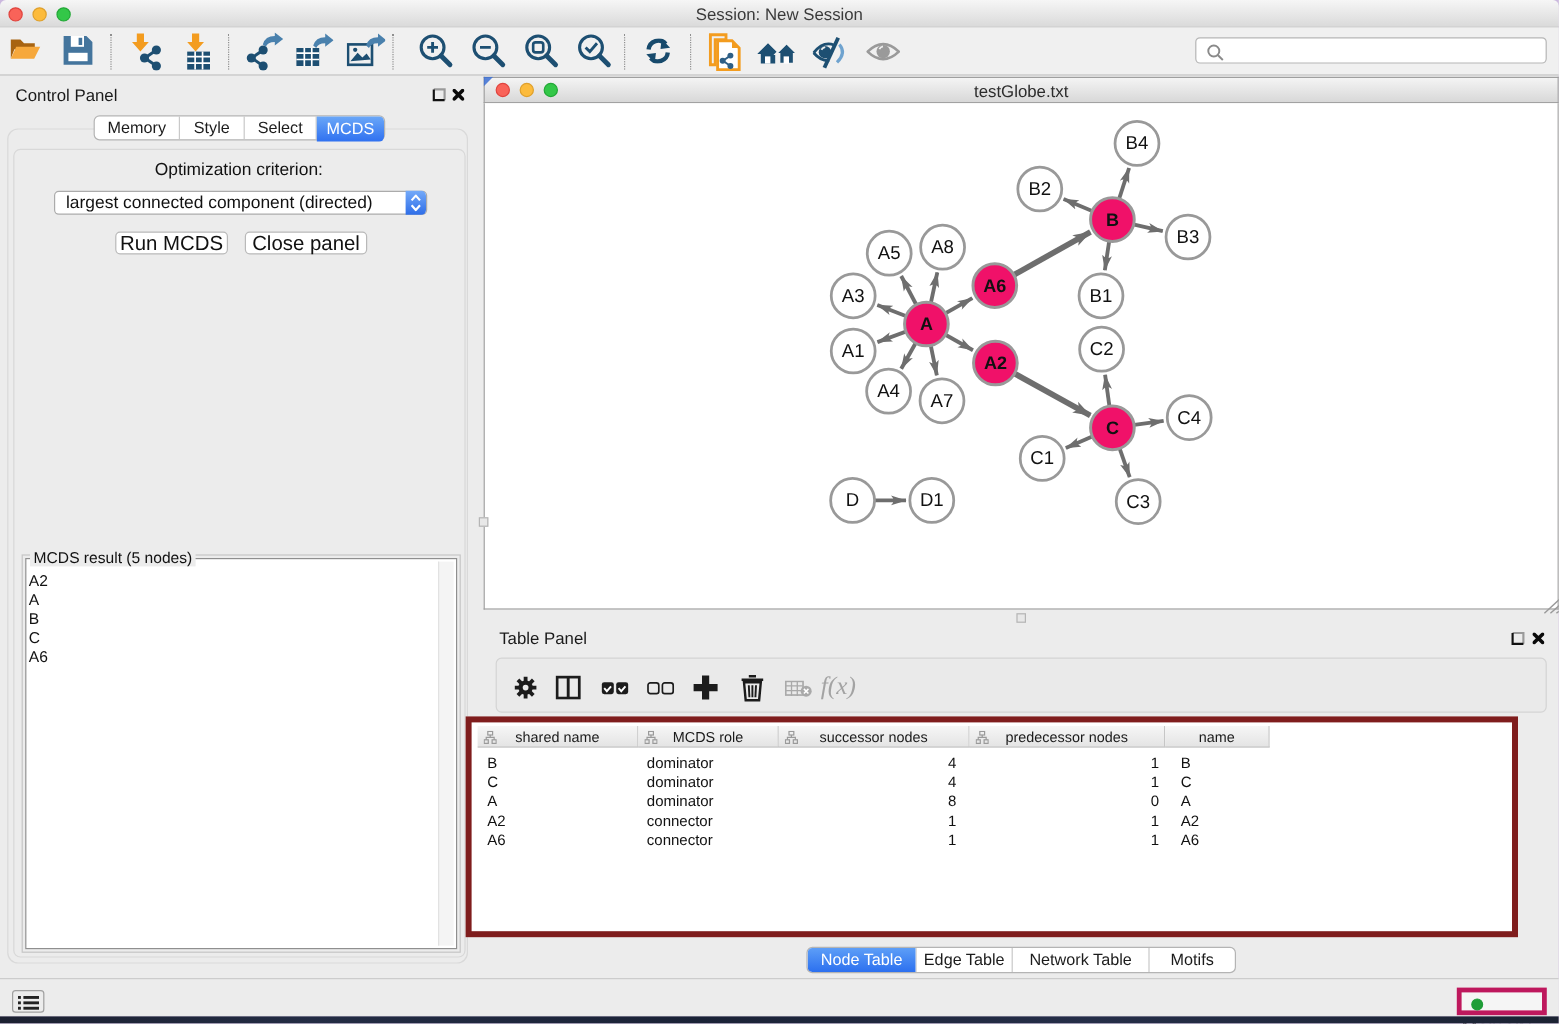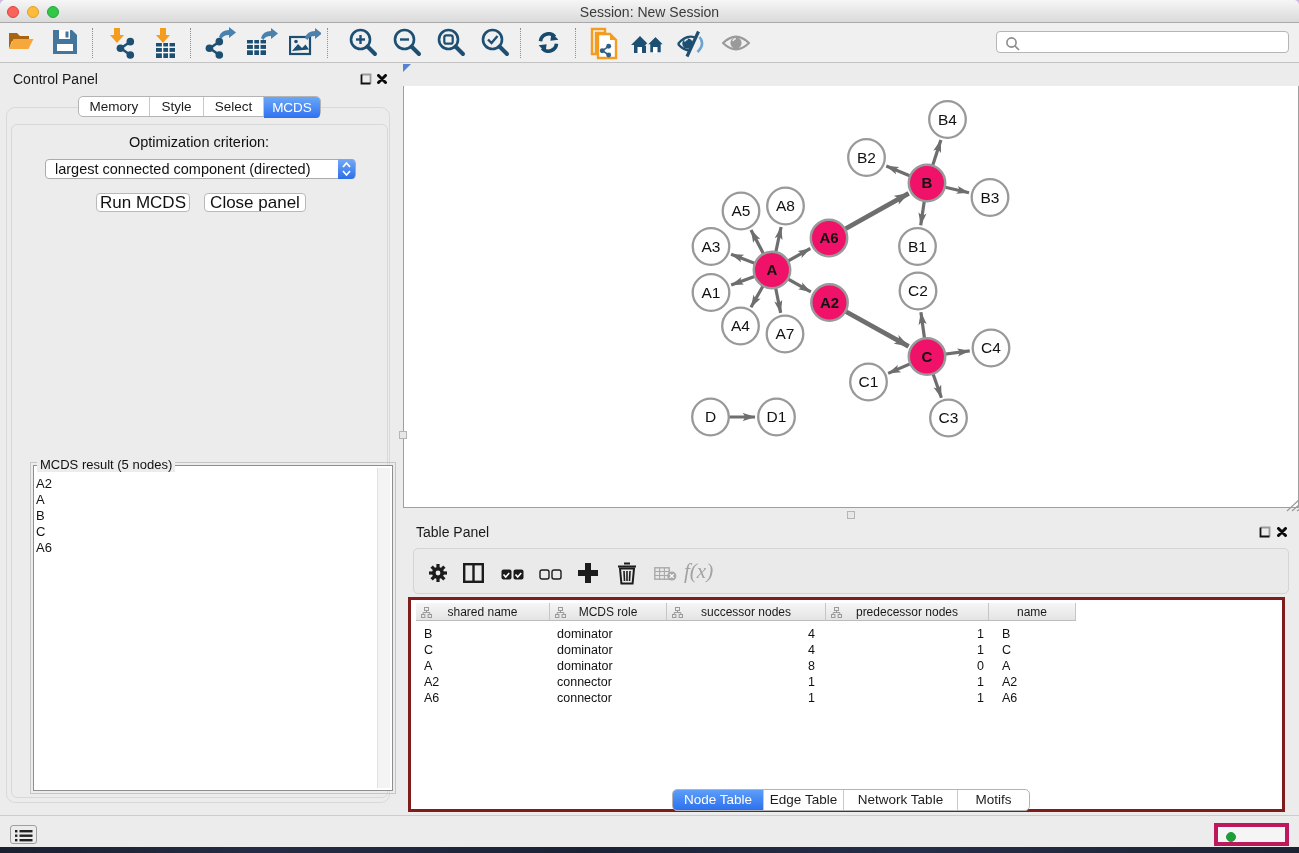--- a/index.html
+++ b/index.html
@@ -21,34 +21,34 @@
 #cp-tabs .tab { position:absolute; top:0; height:19px; text-align:center; font-size:13.5px; color:#1c1c1c; line-height:19px; border-right:1px solid #c9c9c9; }
 #cp-tabs .tab:last-child { border-right:none; }
 .tabsel { background:linear-gradient(#6aa7f8,#3071f0); color:#fff !important; border-radius:0 4px 4px 0; }
 #cp-pane { position:absolute; left:6px; top:107px; width:384px; height:696px; background:#ececec; border:1px solid #d9d9d9; border-radius:9px; }
 #cp-inner { position:absolute; left:4px; top:16px; width:377px; height:674px; border:1px solid #d8d8d8; border-radius:6px; }
 #opt-label { position:absolute; left:0; width:384px; top:26px; text-align:center; font-size:14.5px; color:#111; }
 #combo { position:absolute; left:38px; top:51px; width:311px; height:20px; background:#fff; border:1px solid #ababab; border-radius:4px; }
 #combo .txt { position:absolute; left:9px; top:1px; font-size:14.5px; color:#111; }
 #combo .step { position:absolute; right:0px; top:-1px; width:17px; height:20px; background:linear-gradient(#74aaf9,#2e6ee8); border-radius:0 4px 4px 0; }
 .pbtn { position:absolute; height:19px; background:#fff; border:1px solid #b9b9b9; border-radius:4px; font-size:17px; color:#111; text-align:center; line-height:18px; }
-#fieldset { position:absolute; left:11px; top:354px; width:366px; height:332px; border:1px solid #c6c6c6;margin-left:12px; }
+#fieldset { position:absolute; left:11px; top:354px; width:366px; height:332px; border:1px solid #c6c6c6; }
 #fieldset .legend { position:absolute; left:6px; top:-6px; background:#ececec; padding:0 3px; font-size:13px; color:#111; }
 #fieldset .list { position:absolute; left:2px; top:2px; right:2px; bottom:2px; background:#fff; border:1px solid #8f8f8f; }
 #fieldset .sb { position:absolute; right:2px; top:2px; bottom:2px; width:13px; background:#f4f4f4; border-left:1px solid #e2e2e2; }
 #fieldset .li { position:absolute; left:5px; font-size:13px; color:#111; }
 
 #nw { position:absolute; left:403px; top:64px; width:896px; height:444px; }
 #nw-tb { position:absolute; left:0; top:0; width:896px; height:22px; background:linear-gradient(#f4f4f4,#d8d8d8); border:1px solid #9f9f9f; border-bottom:1px solid #a2a2a2; }
 #nw-tb .t { position:absolute; left:0; right:0; top:3px; text-align:center; font-size:14px; color:#2c2c2c; }
 #nw-canvas { position:absolute; left:0; top:22px; width:896px; height:422px; background:#fff; border:1px solid #9f9f9f; border-top:none; }
 
 #tp-title { position:absolute; left:416px; top:524px; font-size:14px; color:#1a1a1a; }
 #tp-toolbar { position:absolute; left:413px; top:548px; width:876px; height:46px; background:#eaeaea; border:1px solid #d4d4d4; border-radius:5px; }
-#tp-table { position:absolute; left:408px; top:597px; width:877px; height:215px; background:#fff; border:3px solid #7f1d1d; }
+#tp-table { position:absolute; left:388px; top:597px; width:877px; height:184px; background:#fff; border:5px solid #7f1d1d; }
 .hcell { position:absolute; top:3px; height:18px; background:linear-gradient(#f6f6f6,#e4e4e4); border-right:1px solid #c6c6c6; border-bottom:1px solid #bcbcbc; font-size:12px; color:#1a1a1a; text-align:center; line-height:18px; }
 .cell { position:absolute; font-size:12.5px; color:#111; }
 #tp-tabs { position:absolute; left:672px; top:789px; width:358px; height:22px; background:#fff; border:1px solid #b4b4b4; border-radius:5px; }
 #tp-tabs .tab { position:absolute; top:0; height:20px; text-align:center; font-size:13.5px; color:#1c1c1c; line-height:20px; border-right:1px solid #c9c9c9; }
 .tabsel2 { background:linear-gradient(#5d9ef7,#2c70ef); color:#fff !important; border-radius:4px 0 0 4px; }
 
 #statusbar { position:absolute; left:0; top:815px; width:1299px; height:31px; background:#ececec; border-top:1px solid #cccccc; }
 #listbtn { position:absolute; left:10px; top:9px; width:27px; height:19px; background:#ececec; border:1px solid #9f9f9f; border-radius:3px; }
 #membtn { position:absolute; right:10px; top:7px; width:75px; height:23px; background:#f5f5f5; border:4px solid #be185d; font-size:16px; color:#111; }
 #navy { position:absolute; left:0; top:847px; width:1299px; height:6px; background:linear-gradient(90deg,#1b2030,#232c44 20%,#1a2236 45%,#252e48 70%,#1b2232); }
@@ -248,20 +248,26 @@
     <div class="li" style="top:29px;">A</div>
     <div class="li" style="top:45px;">B</div>
     <div class="li" style="top:61px;">C</div>
     <div class="li" style="top:77px;">A6</div>
   </div>
 </div>
 <div id="nw">
   <svg style="position:absolute; left:0; top:0; z-index:3;" width="8" height="8">
       <path d="M0 0 L8 0 L0 8 z" fill="#3b6fd4" opacity="0.85"></path>
     </svg>
+  <div id="nw-tb">
+    <div class="tl" style="left:9px; top:4px; background:#f96359; border:0.5px solid #e0443e;"></div>
+    <div class="tl" style="left:29px; top:4px; background:#fcbb3c; border:0.5px solid #dfa02c;"></div>
+    <div class="tl" style="left:49px; top:4px; background:#33c748; border:0.5px solid #23a837;"></div>
+    <div class="t">testGlobe.txt</div>
+  </div>
   <div id="nw-canvas">
     <svg width="894" height="420" viewBox="0 0 894 420">
       <defs>
         <marker id="ah1" viewBox="0 0 13 9" refX="12.5" refY="4.5" markerWidth="13" markerHeight="9" orient="auto" markerUnits="userSpaceOnUse">
             <path d="M13 4.5 L0 0.4 Q4.3 4.5 0 8.6 z" fill="#6e6e6e"></path>
           </marker>
         <marker id="ah2" viewBox="0 0 15 11" refX="14.5" refY="5.5" markerWidth="15" markerHeight="11" orient="auto" markerUnits="userSpaceOnUse">
             <path d="M15 5.5 L0 0.4 Q5 5.5 0 10.6 z" fill="#6e6e6e"></path>
           </marker>
       </defs>

